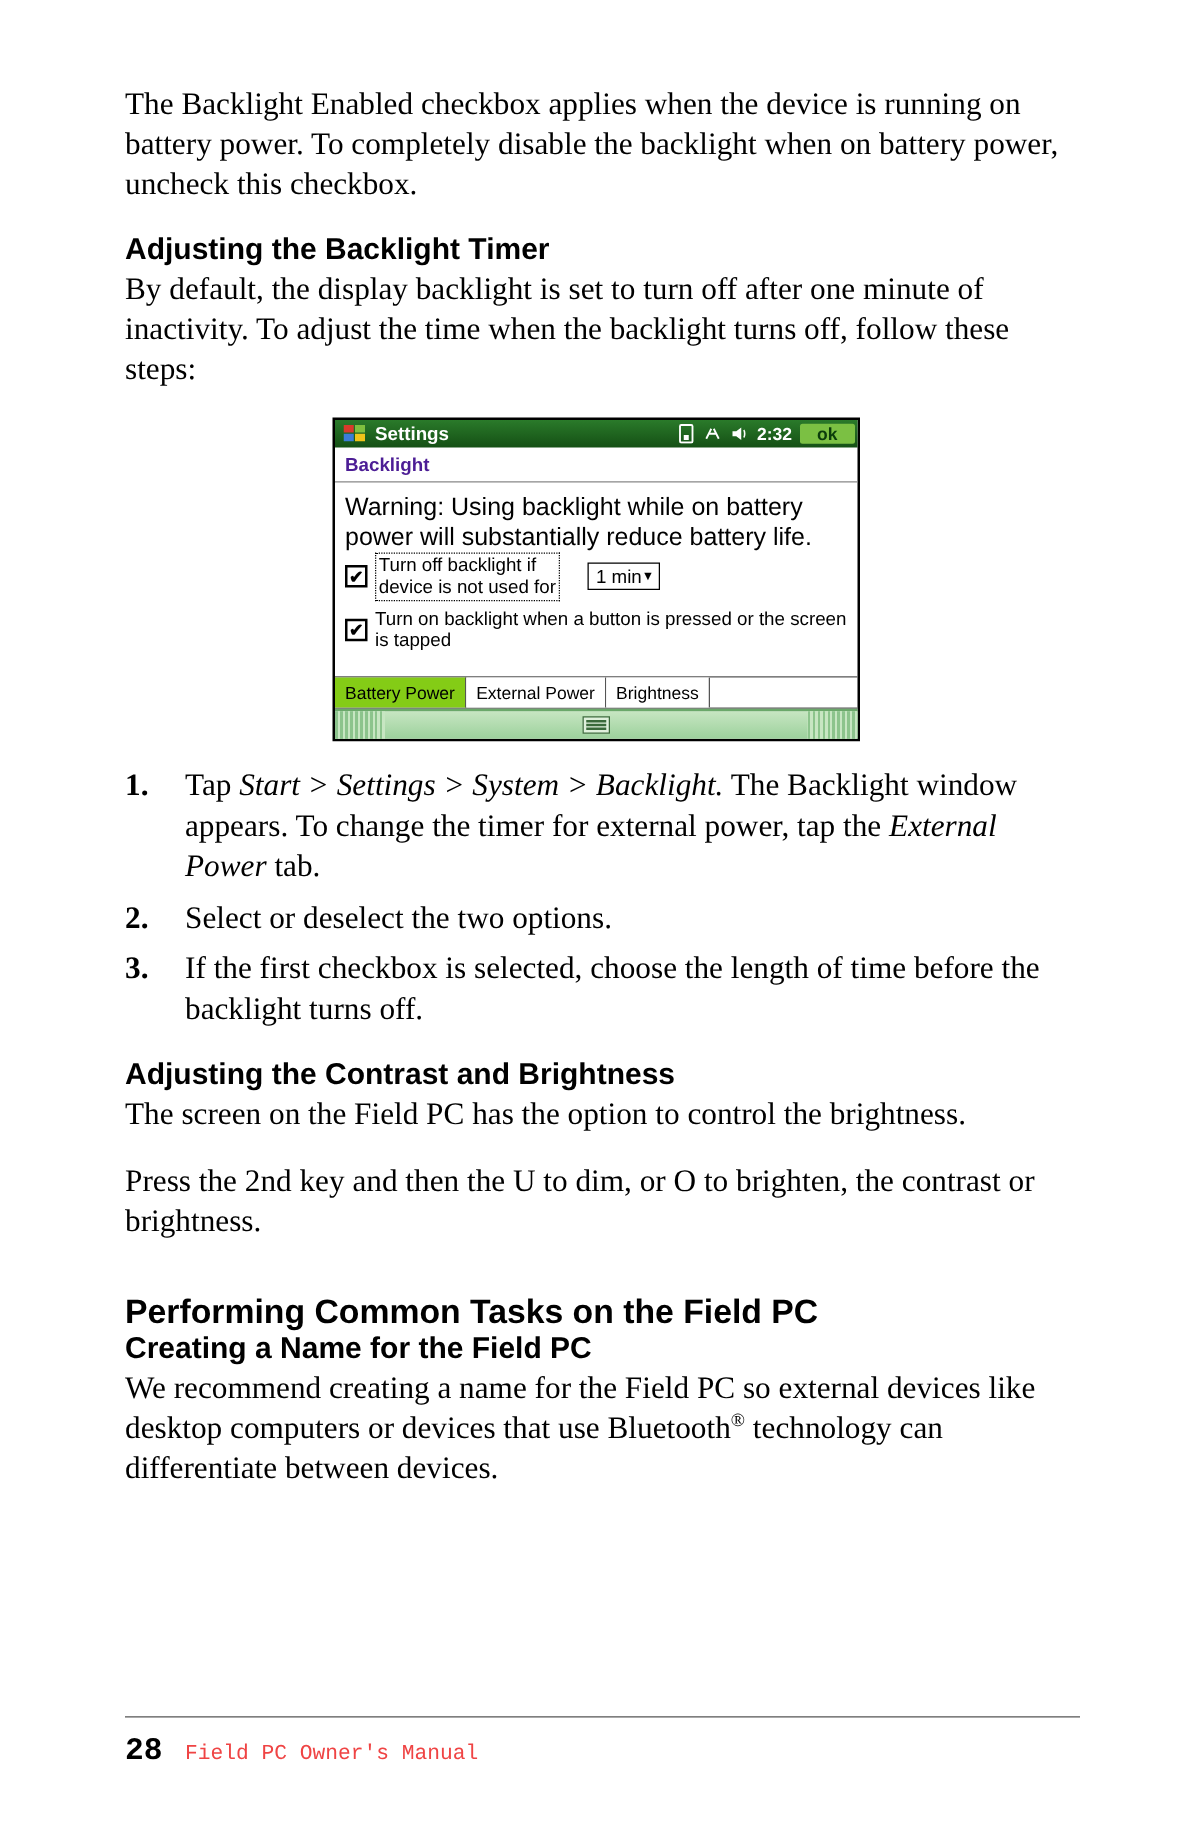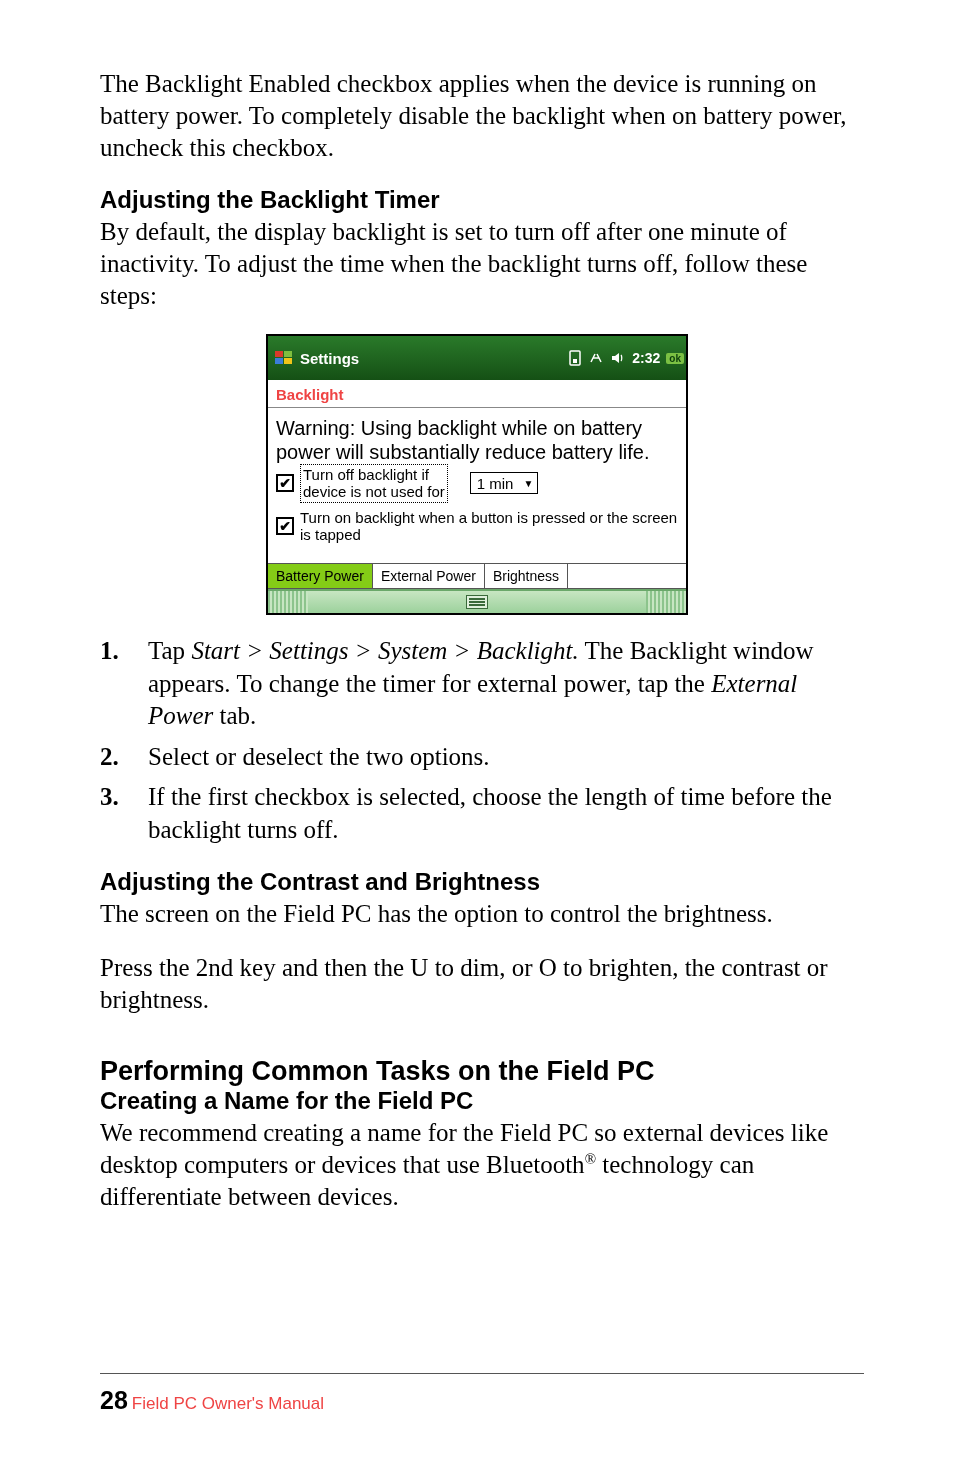--- a/index.html
+++ b/index.html
@@ -61,54 +61,54 @@
 
     
     .wm {
       width: 422px;
       border: 2px solid #000;
       background: #fff;
       font-family: Tahoma, 'Segoe UI', sans-serif;
       font-size: 15px;
     }
     .wm-titlebar {
-      height: 44px;
+      height: 22px;
       background: linear-gradient(to bottom, #2a7a2a 0%, #155015 100%);
       display: flex;
       align-items: center;
       color: #fff;
       padding: 0 2px 0 6px;
       font-weight: bold;
     }
     .wm-start { width: 20px; height: 20px; margin-right: 6px; flex: 0 0 auto; }
     .wm-title { flex: 1; color: #fff; }
     .wm-tray { display: flex; align-items: center; gap: 6px; font-size: 14px; }
     .wm-ok {
       background: #7bc043; color: #0b3d0b; font-weight: bold;
-      padding: 0px 3px; border-radius: 2px; font-size: 10px;
+      padding: 0px 14px; border-radius: 2px; font-size: 14px;
     }
     .wm-header {
-      color: #ef4444; font-weight: bold; padding: 6px 8px 4px 8px;
+      color: #4c1d95; font-weight: bold; padding: 6px 8px 4px 8px;
     }
     .wm-sep { border-bottom: 1px solid #888; margin: 0 0 4px 0; }
     .wm-body { padding: 4px 8px 6px 8px; }
     .wm-warn { font-size: 20px; line-height: 1.2; }
     .wm-row { display: flex; align-items: center; gap: 6px; margin-bottom: 6px; }
     .wm-check {
       width: 18px; height: 18px; border: 2px solid #000; display: inline-flex;
       align-items: center; justify-content: center; font-size: 14px; font-weight: bold;
       flex: 0 0 auto;
     }
     .wm-linkish {
       border: 1px dotted #000; padding: 1px 2px; display: inline-block;
       line-height: 1.15;
     }
     .wm-select {
       border: 1px solid #000; height: 22px; display: inline-flex;
-      align-items: center; padding: 0 4px 0 6px; gap: 10px; font-size: 15px;
+      align-items: center; padding: 0 4px 0 6px; font-size: 15px;
     }
     .wm-select .tri { font-size: 10px; }
     .wm-tabs {
       display: flex; border-top: 1px solid #555; border-bottom: 1px solid #555;
       margin-top: 8px;
     }
     .wm-tab {
       padding: 4px 8px; font-size: 14px; border-right: 1px solid #555;
       background: #fff;
     }
@@ -137,22 +137,22 @@
 
     .footer {
       position: absolute;
       left: 100px;
       right: 90px;
       bottom: 60px;
       border-top: 1px solid #555;
       padding-top: 12px;
       display: flex;
       align-items: baseline;
-      gap: 4px;
-      font-family: Liberation Sans, sans-serif;
+      gap: 18px;
+      font-family: Liberation Mono, monospace;
     }
     .footer .pg { font-weight: bold; font-size: 25px; }
     .footer .ft { font-size: 17px; color: #ef4444; }
   </style>
 </head>
 <body>
 
 <p class="body-text">The Backlight Enabled checkbox applies when the device is running on battery power. To completely disable the backlight when on battery power, uncheck this checkbox.</p>
 
 <p class="subheading">Adjusting the Backlight Timer</p>

